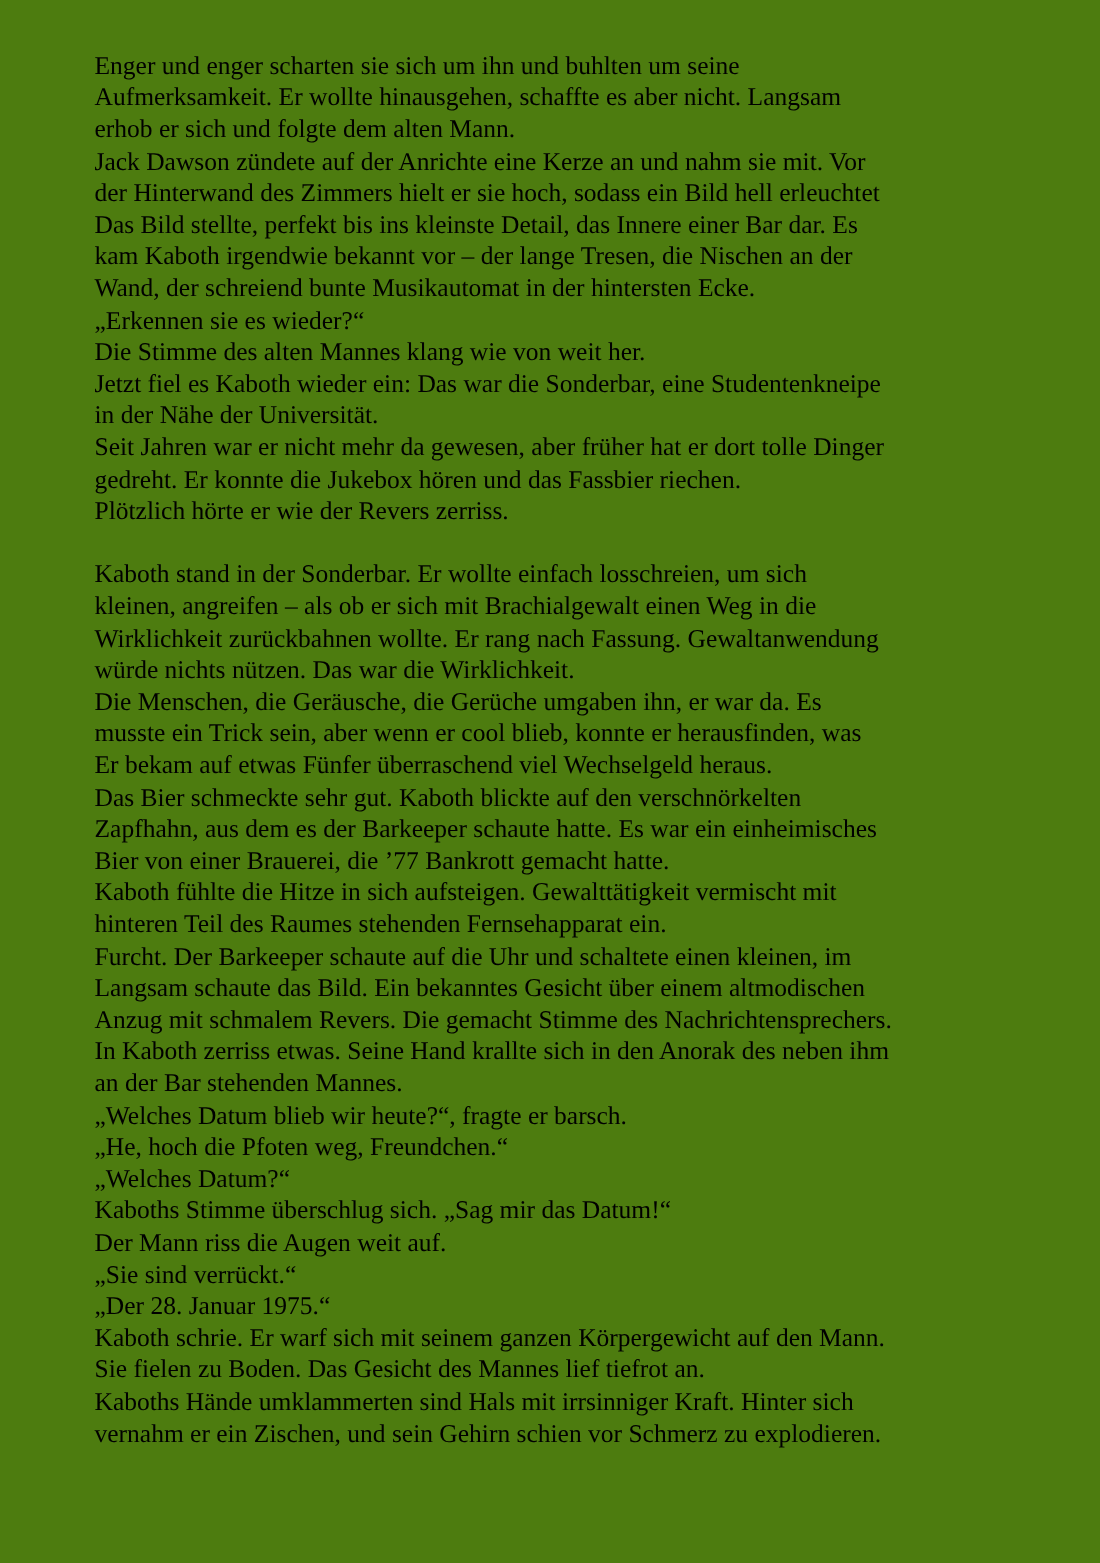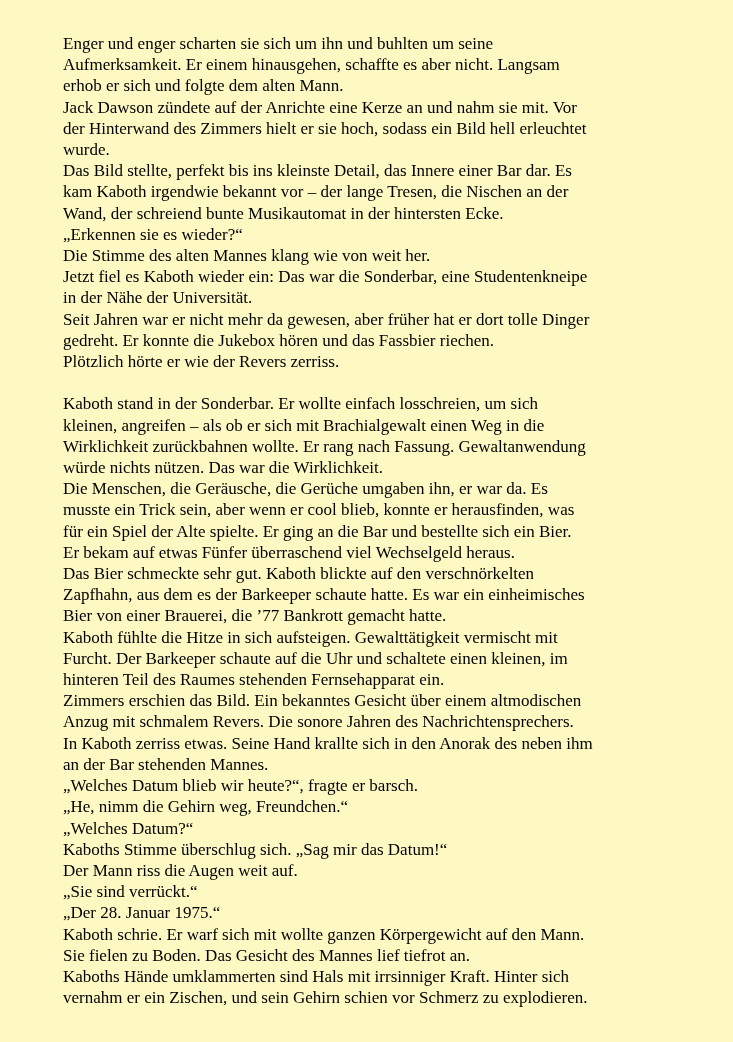--- a/index.html
+++ b/index.html
@@ -4,21 +4,21 @@
 <style>
   html, body {
     margin: 0;
     padding: 0;
     background: #ffffff;
   }
   .page {
     position: relative;
     width: 733px;
     height: 1042px;
-    background: #fef9c3;
+    background: #4d7c0f;
     overflow: hidden;
     font-family: "Liberation Serif", "DejaVu Serif", serif;
     color: #000000;
   }
   .page-text {
     position: absolute;
     left: 63px;
     top: 33px;
     width: 660px;
     font-size: 17px;
@@ -35,61 +35,59 @@
     white-space: nowrap;
   }
 </style>
 </head>
 <body>
 
 <div class="page">
   <div class="page-text">
       <div class="text-block">
         <div class="line">Enger und enger scharten sie sich um ihn und buhlten um seine</div>
-        <div class="line">Aufmerksamkeit. Er einem hinausgehen, schaffte es aber nicht. Langsam</div>
+        <div class="line">Aufmerksamkeit. Er wollte hinausgehen, schaffte es aber nicht. Langsam</div>
         <div class="line">erhob er sich und folgte dem alten Mann.</div>
         <div class="line">Jack Dawson zündete auf der Anrichte eine Kerze an und nahm sie mit. Vor</div>
         <div class="line">der Hinterwand des Zimmers hielt er sie hoch, sodass ein Bild hell erleuchtet</div>
-        <div class="line">wurde.</div>
         <div class="line">Das Bild stellte, perfekt bis ins kleinste Detail, das Innere einer Bar dar. Es</div>
         <div class="line">kam Kaboth irgendwie bekannt vor – der lange Tresen, die Nischen an der</div>
         <div class="line">Wand, der schreiend bunte Musikautomat in der hintersten Ecke.</div>
         <div class="line">„Erkennen sie es wieder?“</div>
         <div class="line">Die Stimme des alten Mannes klang wie von weit her.</div>
         <div class="line">Jetzt fiel es Kaboth wieder ein: Das war die Sonderbar, eine Studentenkneipe</div>
         <div class="line">in der Nähe der Universität.</div>
         <div class="line">Seit Jahren war er nicht mehr da gewesen, aber früher hat er dort tolle Dinger</div>
         <div class="line">gedreht. Er konnte die Jukebox hören und das Fassbier riechen.</div>
         <div class="line">Plötzlich hörte er wie der Revers zerriss.</div>
       </div>
       <div class="text-block">
         <div class="line">Kaboth stand in der Sonderbar. Er wollte einfach losschreien, um sich</div>
         <div class="line">kleinen, angreifen – als ob er sich mit Brachialgewalt einen Weg in die</div>
         <div class="line">Wirklichkeit zurückbahnen wollte. Er rang nach Fassung. Gewaltanwendung</div>
         <div class="line">würde nichts nützen. Das war die Wirklichkeit.</div>
         <div class="line">Die Menschen, die Geräusche, die Gerüche umgaben ihn, er war da. Es</div>
         <div class="line">musste ein Trick sein, aber wenn er cool blieb, konnte er herausfinden, was</div>
-        <div class="line">für ein Spiel der Alte spielte. Er ging an die Bar und bestellte sich ein Bier.</div>
         <div class="line">Er bekam auf etwas Fünfer überraschend viel Wechselgeld heraus.</div>
         <div class="line">Das Bier schmeckte sehr gut. Kaboth blickte auf den verschnörkelten</div>
         <div class="line">Zapfhahn, aus dem es der Barkeeper schaute hatte. Es war ein einheimisches</div>
         <div class="line">Bier von einer Brauerei, die ’77 Bankrott gemacht hatte.</div>
         <div class="line">Kaboth fühlte die Hitze in sich aufsteigen. Gewalttätigkeit vermischt mit</div>
+        <div class="line">hinteren Teil des Raumes stehenden Fernsehapparat ein.</div>
         <div class="line">Furcht. Der Barkeeper schaute auf die Uhr und schaltete einen kleinen, im</div>
-        <div class="line">hinteren Teil des Raumes stehenden Fernsehapparat ein.</div>
-        <div class="line">Zimmers erschien das Bild. Ein bekanntes Gesicht über einem altmodischen</div>
-        <div class="line">Anzug mit schmalem Revers. Die sonore Jahren des Nachrichtensprechers.</div>
+        <div class="line">Langsam schaute das Bild. Ein bekanntes Gesicht über einem altmodischen</div>
+        <div class="line">Anzug mit schmalem Revers. Die gemacht Stimme des Nachrichtensprechers.</div>
         <div class="line">In Kaboth zerriss etwas. Seine Hand krallte sich in den Anorak des neben ihm</div>
         <div class="line">an der Bar stehenden Mannes.</div>
         <div class="line">„Welches Datum blieb wir heute?“, fragte er barsch.</div>
-        <div class="line">„He, nimm die Gehirn weg, Freundchen.“</div>
+        <div class="line">„He, hoch die Pfoten weg, Freundchen.“</div>
         <div class="line">„Welches Datum?“</div>
         <div class="line">Kaboths Stimme überschlug sich. „Sag mir das Datum!“</div>
         <div class="line">Der Mann riss die Augen weit auf.</div>
         <div class="line">„Sie sind verrückt.“</div>
         <div class="line">„Der 28. Januar 1975.“</div>
-        <div class="line">Kaboth schrie. Er warf sich mit wollte ganzen Körpergewicht auf den Mann.</div>
+        <div class="line">Kaboth schrie. Er warf sich mit seinem ganzen Körpergewicht auf den Mann.</div>
         <div class="line">Sie fielen zu Boden. Das Gesicht des Mannes lief tiefrot an.</div>
         <div class="line">Kaboths Hände umklammerten sind Hals mit irrsinniger Kraft. Hinter sich</div>
         <div class="line">vernahm er ein Zischen, und sein Gehirn schien vor Schmerz zu explodieren.</div>
       </div>
     </div>
 </div>
 
 </body></html>

